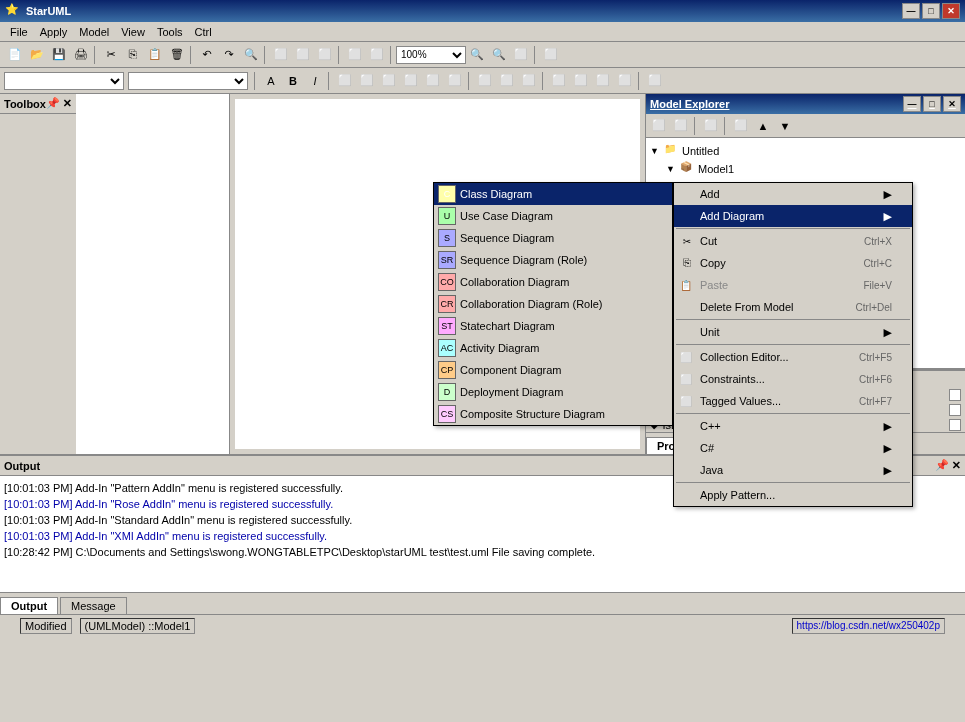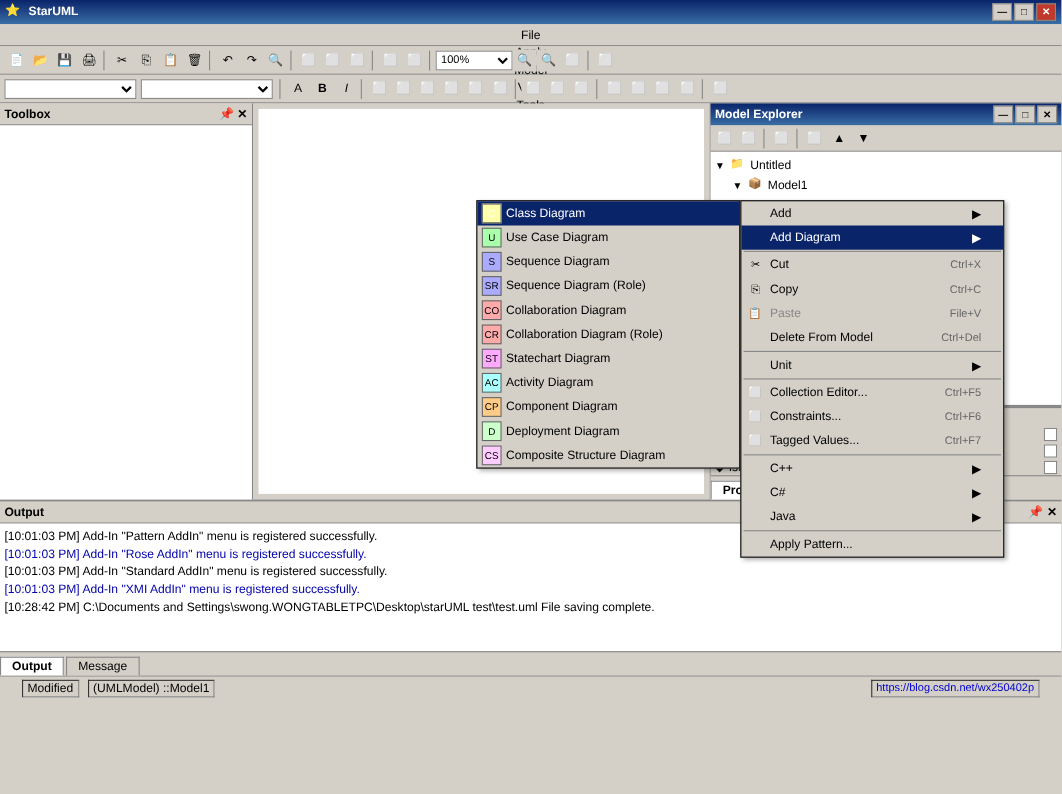--- a/index.html
+++ b/index.html
@@ -28,21 +28,20 @@
     .title-bar-btn.close { background: #c0392b; color: white; }
 
     
     .menu-bar {
       background: #d4d0c8;
       display: flex;
       align-items: center;
       padding: 2px 4px;
       height: 20px;
       border-bottom: 1px solid #888;
-      flex-direction: column;
     }
     .menu-item {
       padding: 2px 6px;
       cursor: pointer;
       font-size: 11px;
     }
 
     
     .toolbar {
       background: #d4d0c8;
@@ -79,21 +78,21 @@
       width: 120px; height: 18px; font-size: 10px;
       background: white; border: 1px solid #888; margin-right: 4px;
     }
 
     
     .toolbox {
       width: 230px;
       background: #d4d0c8;
       border-right: 1px solid #888;
       display: flex;
-      flex-direction: column;
+      flex-direction: row;
     }
     .toolbox-header {
       background: #d4d0c8;
       padding: 2px 4px;
       font-size: 11px;
       font-weight: bold;
       border-bottom: 1px solid #888;
       display: flex;
       align-items: center;
       justify-content: space-between;
@@ -127,20 +126,21 @@
     .explorer-header {
       background: linear-gradient(to bottom, #0a246a, #3a6ea5);
       color: white;
       padding: 2px 4px;
       font-size: 11px;
       font-weight: bold;
       display: flex;
       align-items: center;
       justify-content: space-between;
       height: 20px;
+      text-decoration: underline;
     }
     .explorer-toolbar {
       background: #d4d0c8;
       display: flex;
       align-items: center;
       padding: 2px;
       border-bottom: 1px solid #888;
       height: 24px;
     }
     .explorer-content {

